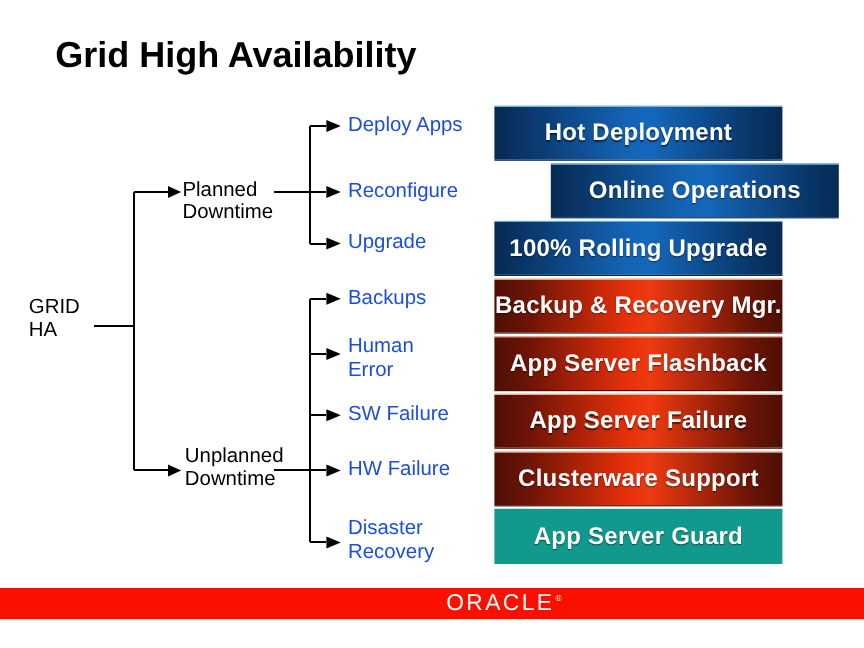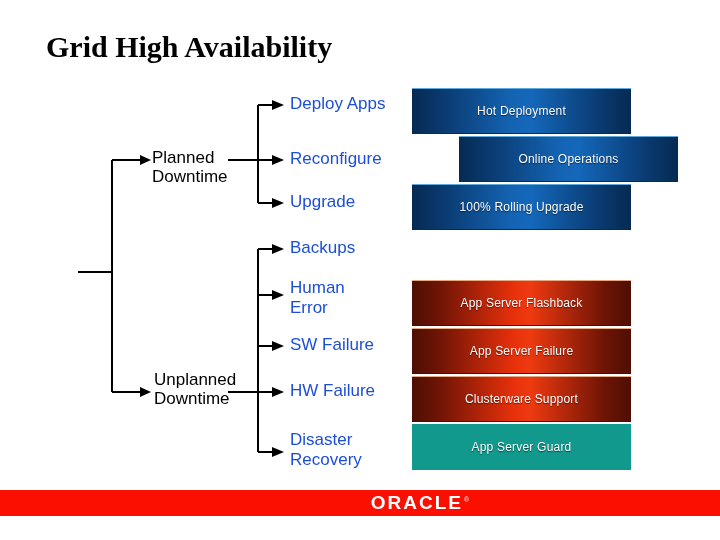--- a/index.html
+++ b/index.html
@@ -17,21 +17,20 @@
 
   
   #title {
     position:absolute;
     left:46px; top:30px;
     font-size:30px;
     font-weight:bold;
     color:#000000;
     letter-spacing:0px;
     white-space:nowrap;
-    font-family:Liberation Serif, serif;
   }
 
   
   #tree {
     position:absolute;
     left:0; top:0;
     width:720px; height:540px;
     pointer-events:none;
   }
 
@@ -63,27 +62,27 @@
     font-size:17px;
     color:#1d4ed8;
     line-height:20px;
     white-space:pre;
   }
 
   
   .outcome-box {
     position:absolute;
     left:412px;
-    width:219px;
+    width:240px;
     display:flex;
     align-items:center;
     justify-content:center;
     color:#ffffff;
-    font-size:12px;
-    font-weight:normal;
+    font-size:20px;
+    font-weight:bold;
     text-align:center;
     text-shadow:0 1px 1px rgba(0,0,0,0.55);
     letter-spacing:0.2px;
   }
   .box-blue {
     background:linear-gradient(to right,
       #062a52 0%, #0a3a70 14%, #1464b4 46%, #1468bb 54%, #0a3a70 86%, #062a52 100%);
     border-top:1px solid #5fa9dd;
     border-bottom:1px solid #0a2a4e;
   }
@@ -145,48 +144,51 @@
       <polygon points="272,155 284,160 272,165"></polygon>
       <polygon points="272,198 284,203 272,208"></polygon>
       <polygon points="272,244 284,249 272,254"></polygon>
       <polygon points="272,290 284,295 272,300"></polygon>
       <polygon points="272,341 284,346 272,351"></polygon>
       <polygon points="272,387 284,392 272,397"></polygon>
       <polygon points="272,447 284,452 272,457"></polygon>
     </g>
   </svg>
 
+  <div class="root-label" id="root-grid-ha">GRID
+HA</div>
 
   <div class="branch-label" id="branch-planned">Planned
 Downtime</div>
   <div class="branch-label" id="branch-unplanned">Unplanned
 Downtime</div>
 
   <div class="leaf-label" style="top:94px;">Deploy Apps</div>
   <div class="leaf-label" style="top:149px;">Reconfigure</div>
   <div class="leaf-label" style="top:192px;">Upgrade</div>
   <div class="leaf-label" style="top:238px;">Backups</div>
   <div class="leaf-label" style="top:278px;">Human
 Error</div>
   <div class="leaf-label" style="top:335px;">SW Failure</div>
   <div class="leaf-label" style="top:381px;">HW Failure</div>
   <div class="leaf-label" style="top:430px;">Disaster
 Recovery</div>
 
   <div class="outcome-box box-blue" style="top:88px;  height:46px;">Hot Deployment</div>
   <div class="outcome-box box-blue" style="top:136px; height:46px;margin-left:47px;">Online Operations</div>
   <div class="outcome-box box-blue" style="top:184px; height:46px;">100% Rolling Upgrade</div>
+  <div class="outcome-box box-red" style="top:232px; height:46px;">Backup &amp; Recovery Mgr.</div>
   <div class="outcome-box box-red" style="top:280px; height:46px;">App Server Flashback</div>
   <div class="outcome-box box-red" style="top:328px; height:46px;">App Server Failure</div>
   <div class="outcome-box box-teal" style="top:424px; height:46px;">App Server Guard</div>
   <div class="outcome-box box-red" style="top:376px; height:46px;">Clusterware Support</div>
 
   <div style="position:absolute; left:0; top:490px; width:720px; height:26px; background:#fa0f00;">
     <div style="position:absolute; left:0; top:0; width:720px; height:26px;
                 display:flex; align-items:center; justify-content:center;
                 padding-left:120px;">
-      <span style="font-size:19px; font-weight:bold; color:#ffffff;
+      <span style="font-size:19px; font-weight:normal; color:#ffffff;
                    letter-spacing:2px; font-family:'Liberation Sans', sans-serif;">ORACLE</span>
       <span style="font-size:7px; color:#ffffff; align-self:flex-start; margin-top:6px; margin-left:1px;">®</span>
     </div>
   </div>
 
 </div>
 
 </body></html>

